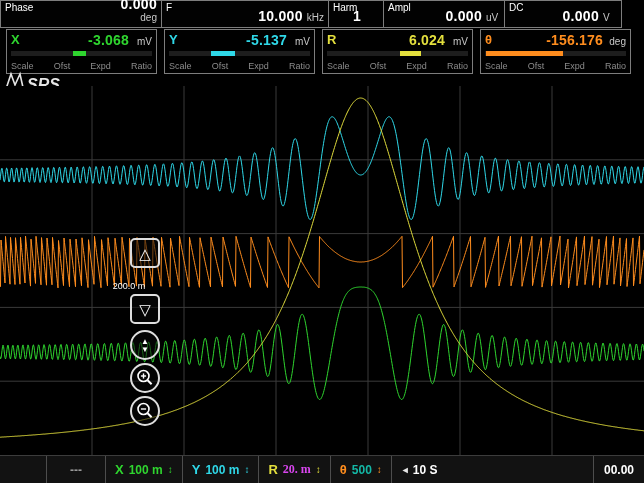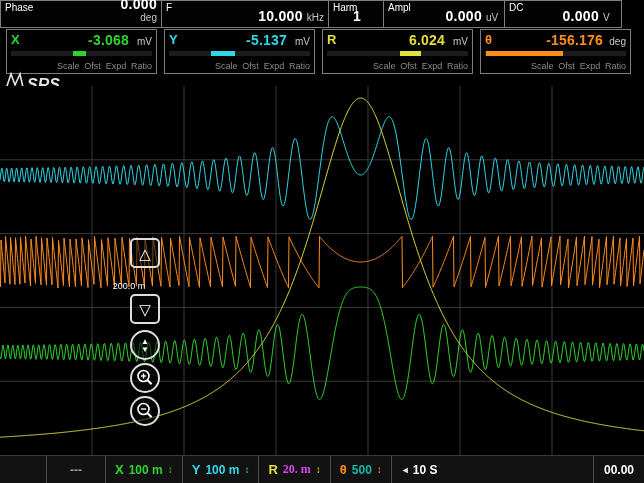--- a/index.html
+++ b/index.html
@@ -19,21 +19,21 @@
   
   .chan-row{position:absolute;top:29px;left:6px;display:flex;gap:7px;}
   .chan-box{position:relative;width:151px;height:45px;border:1px solid #7d7d7d;
             box-sizing:border-box;background:#000;}
   .c-letter{position:absolute;top:2px;left:4px;font-size:13px;font-weight:bold;}
   .c-value{position:absolute;top:2px;right:27px;font-size:14px;font-weight:bold;letter-spacing:.2px;}
   .c-unit{position:absolute;top:6px;right:4px;font-size:10px;color:#c8c8c8;}
   .c-strip{position:absolute;left:4px;right:4px;top:21px;height:5px;background:#1d1d1d;}
   .c-seg{position:absolute;top:0;height:100%;}
   .c-ctrls{position:absolute;left:4px;right:4px;bottom:2px;display:flex;
-           justify-content:space-between;font-size:9px;color:#8b8b8b;margin-left:46px;}
+           justify-content:space-between;font-size:9px;color:#8b8b8b;}
 
   
   .logo{position:absolute;left:3px;top:70px;}
 
   
   .graph{position:absolute;left:0;top:86px;width:644px;height:369px;background:#000;}
 
   
   .gbtn{position:absolute;width:30px;height:30px;border:2px solid #dedede;box-sizing:border-box;
         background:rgba(8,8,8,.55);color:#fff;display:flex;align-items:center;justify-content:center;

